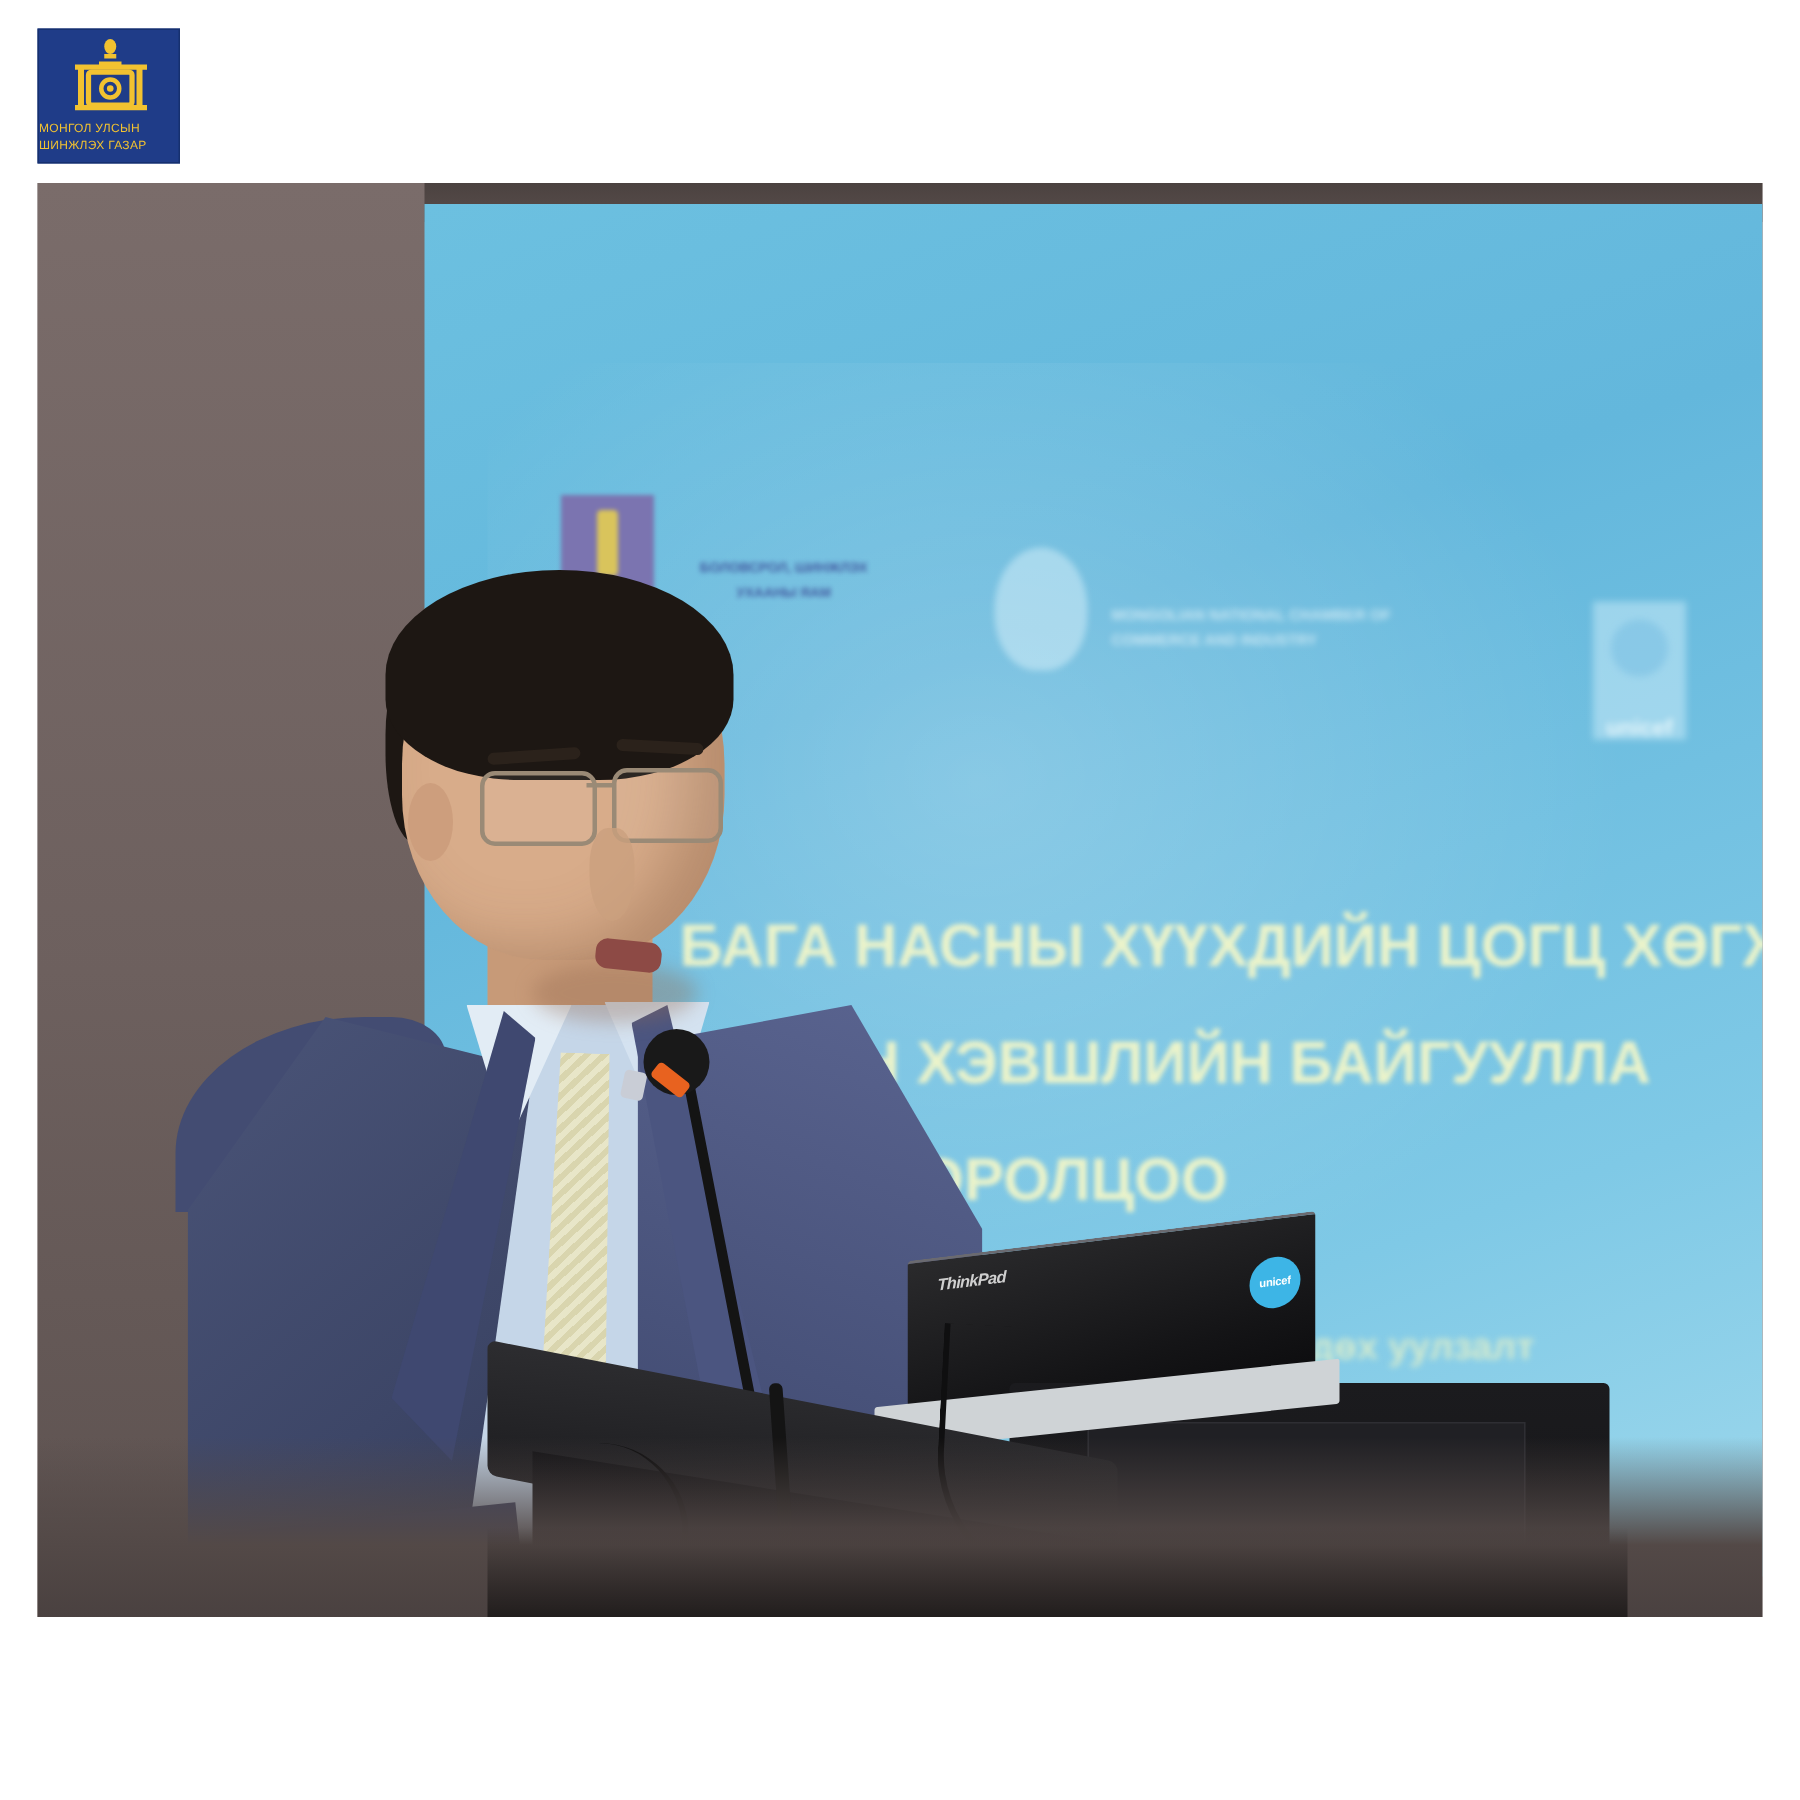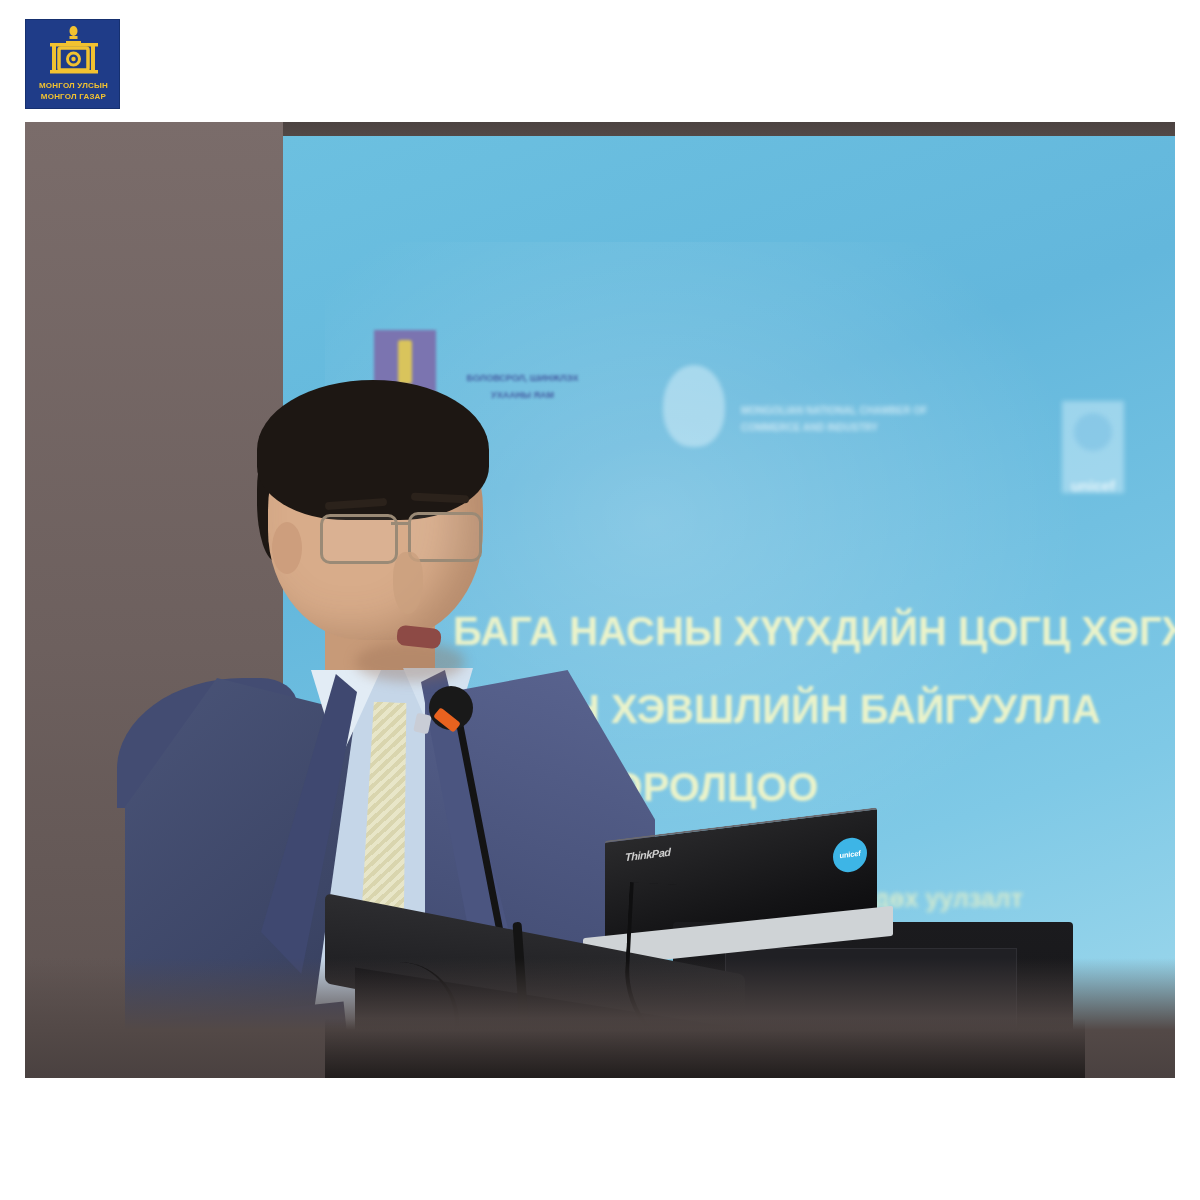--- a/index.html
+++ b/index.html
@@ -21,22 +21,22 @@
     background:#1f3c88;
     border:1px solid #16306f;
     box-sizing:border-box;
     overflow:hidden;
   }
   #soyombo{
     position:absolute;left:0;top:4px;width:95px;height:56px;
   }
   #gov-logo-text{
     position:absolute;left:0;bottom:6px;width:95px;
-    text-align:center;color:#f2c230;
-    font-size:8px;font-weight:bold;line-height:11px;
+    text-align:left;color:#f2c230;
+    font-size:8px;font-weight:normal;line-height:11px;
     letter-spacing:.2px;
   }
   #ministry-title{
     position:absolute;left:122px;top:34px;width:230px;
     text-align:center;
     color:#1f3c88;font-weight:bold;font-size:17.5px;line-height:23px;
     letter-spacing:.2px;
   }
 
   
@@ -324,21 +324,21 @@
         <circle cx="47.5" cy="35" r="6" fill="none" stroke="#f2c230" stroke-width="3"></circle>
         <circle cx="47.5" cy="35" r="2.2"></circle>
         <rect x="26" y="22" width="4" height="24"></rect>
         <rect x="65" y="22" width="4" height="24"></rect>
         <rect x="24" y="19" width="48" height="3.5"></rect>
         <rect x="24" y="46" width="48" height="3.5"></rect>
       </g>
     </svg>
     <div id="gov-logo-text">
       <div>МОНГОЛ УЛСЫН</div>
-      <div>МОНГОЛ ГАЗАР</div>
+      <div>ШИНЖЛЭХ ГАЗАР</div>
     </div>
   </div>
 
 
 </div>
 
 <div id="photo">
 
   <div class="wall-left"></div>
   <div class="screen-shade-top"></div>

